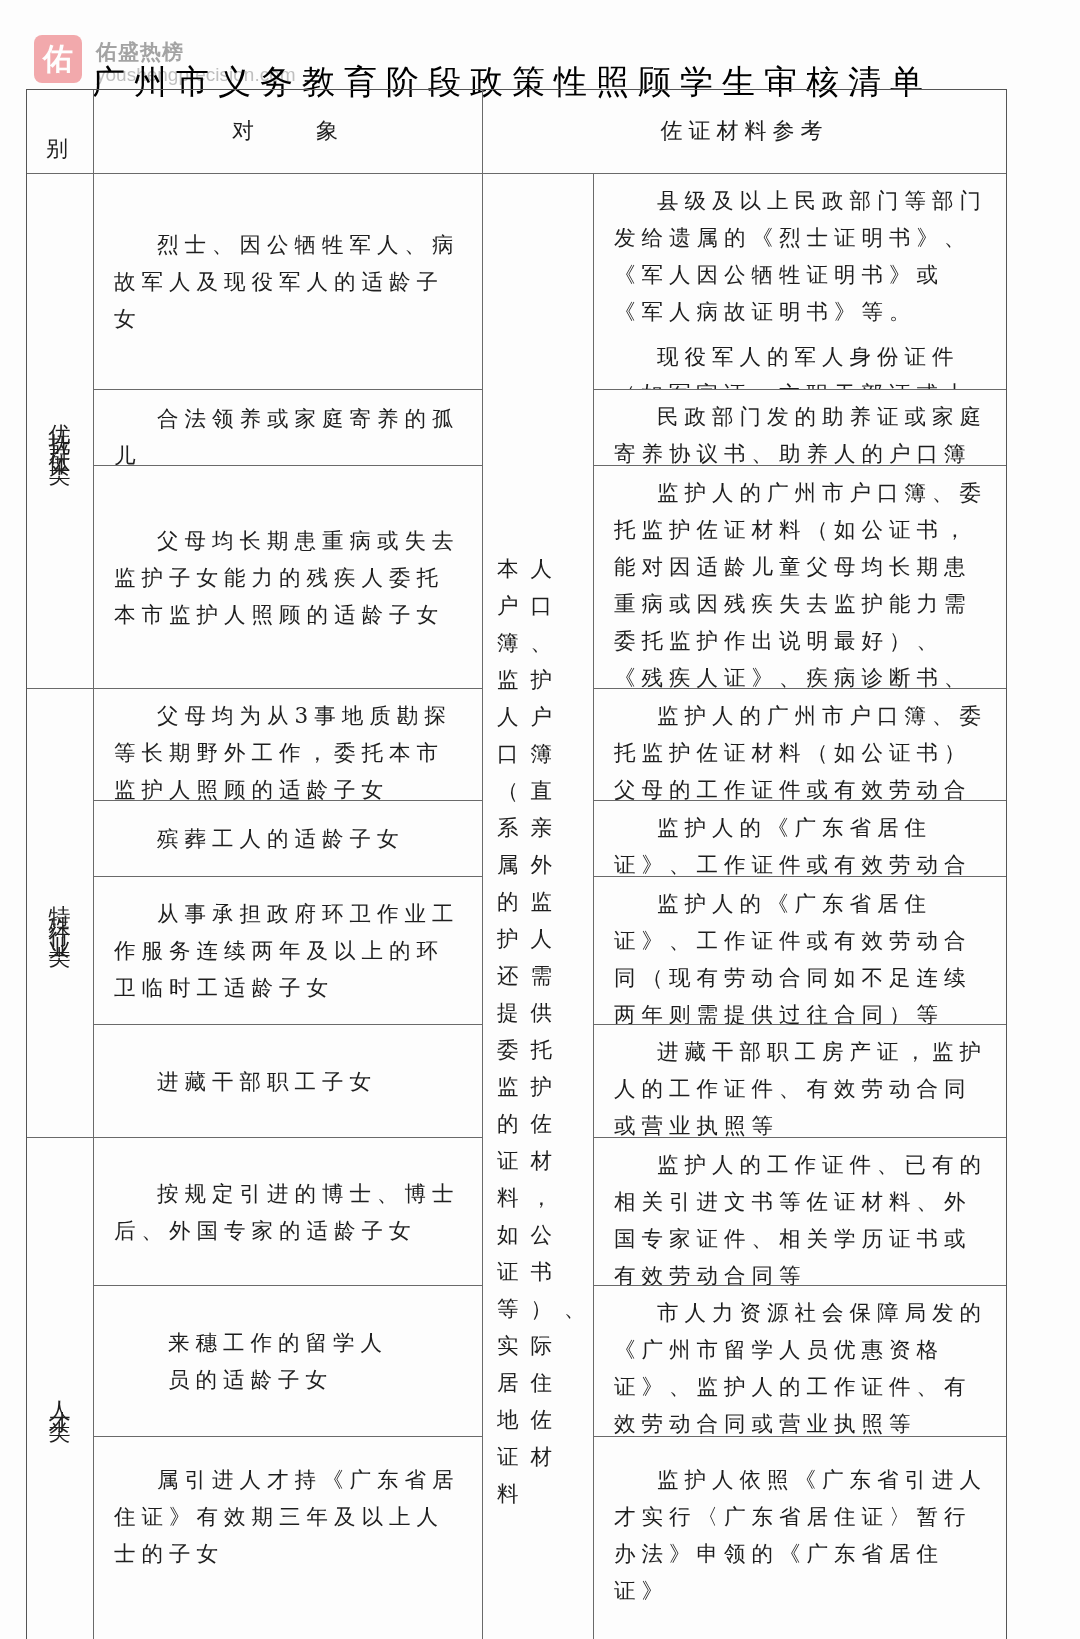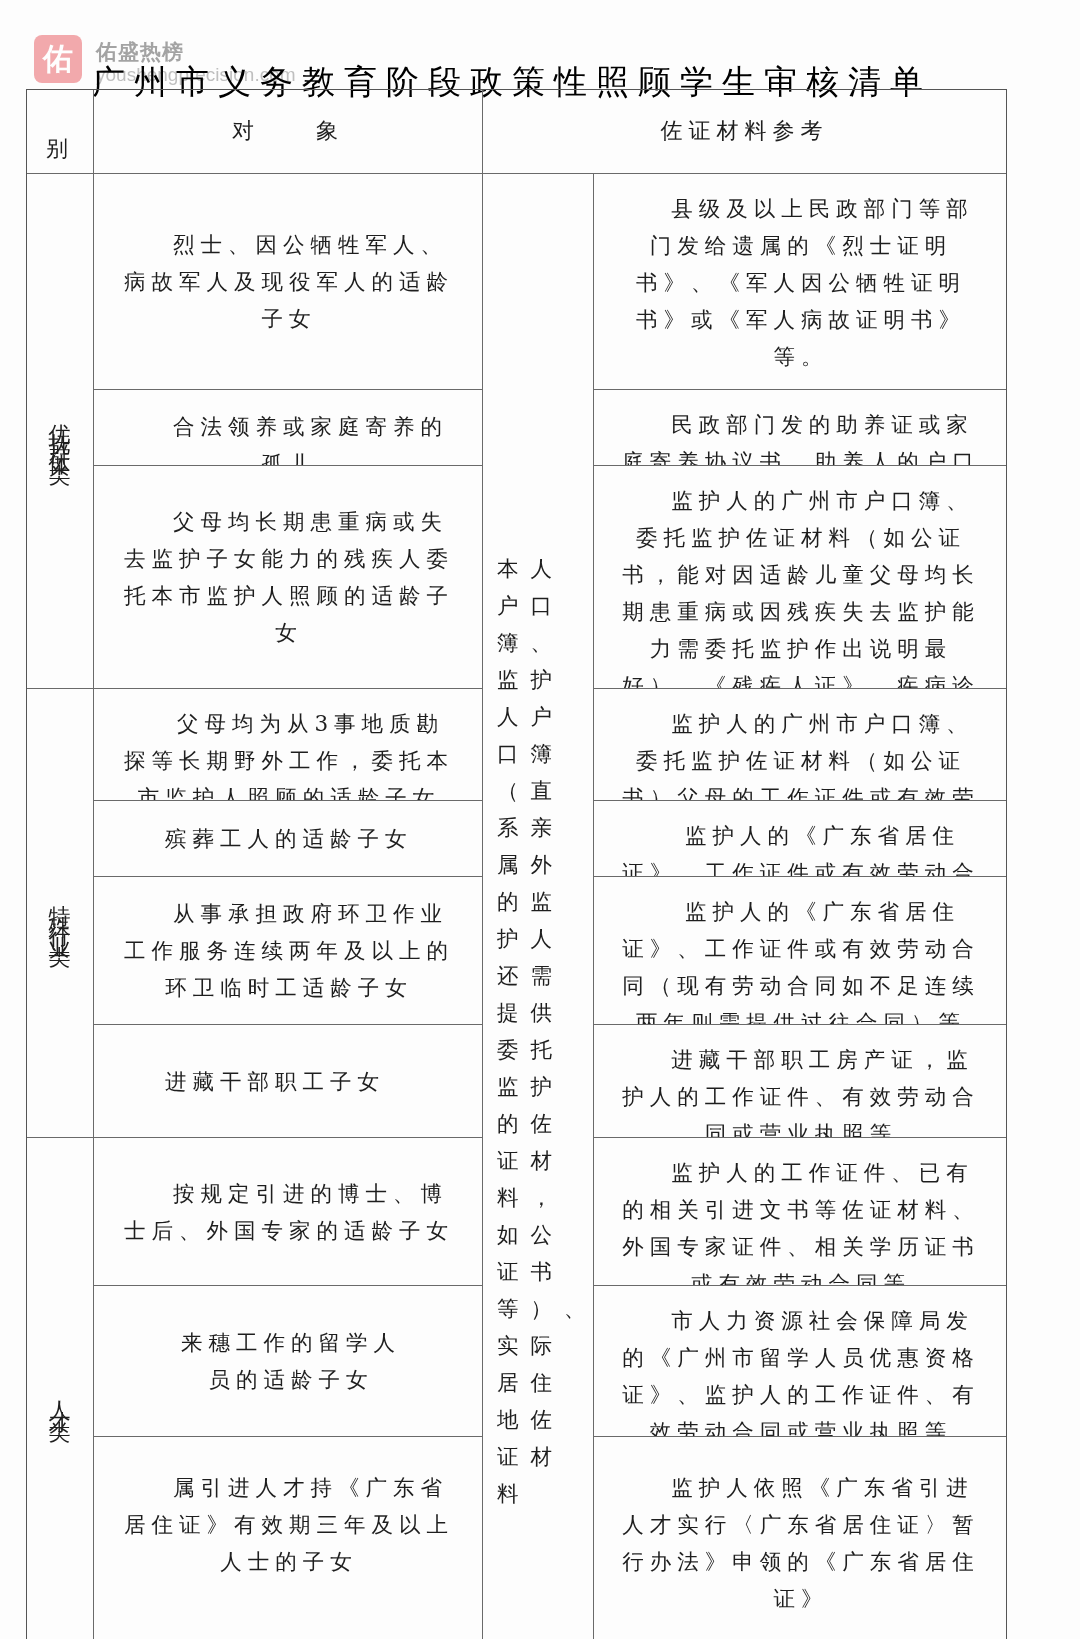--- a/index.html
+++ b/index.html
@@ -38,21 +38,21 @@
   }
   .cell {
     position: absolute; box-sizing: border-box;
     border-right: 1.5px solid #6a6a6a;
     border-bottom: 1.5px solid #6a6a6a;
     font-size: 21.5px; letter-spacing: 6px; line-height: 37px;
     overflow: hidden;
   }
   .cell.noborder-r { border-right: none; }
   .vcenter { display: flex; align-items: center; }
-  .p { margin: 16px; text-indent: 2em; padding: 0 10px 0 12px; text-align: center; }
+  .p { margin: 8px; text-indent: 2em; padding: 0 10px 0 12px; }
   .cat {
     display: flex; align-items: center; justify-content: center;
   }
   .cat span {
     writing-mode: vertical-rl; text-orientation: upright; letter-spacing: 10px; font-size: 22px;
   }
   .hdr { display: flex; justify-content: center; font-size: 22px; letter-spacing: 6px; }
   .common {
     font-size: 21.5px; letter-spacing: 12px; line-height: 37px;
     padding: 0 4px 0 14px; word-break: break-all;

